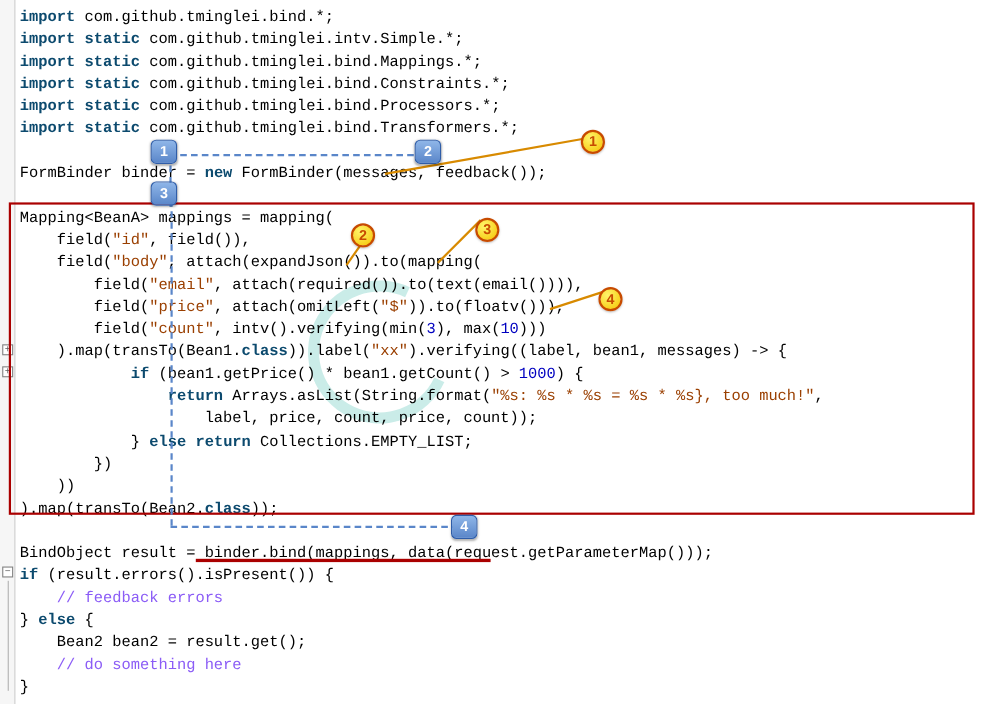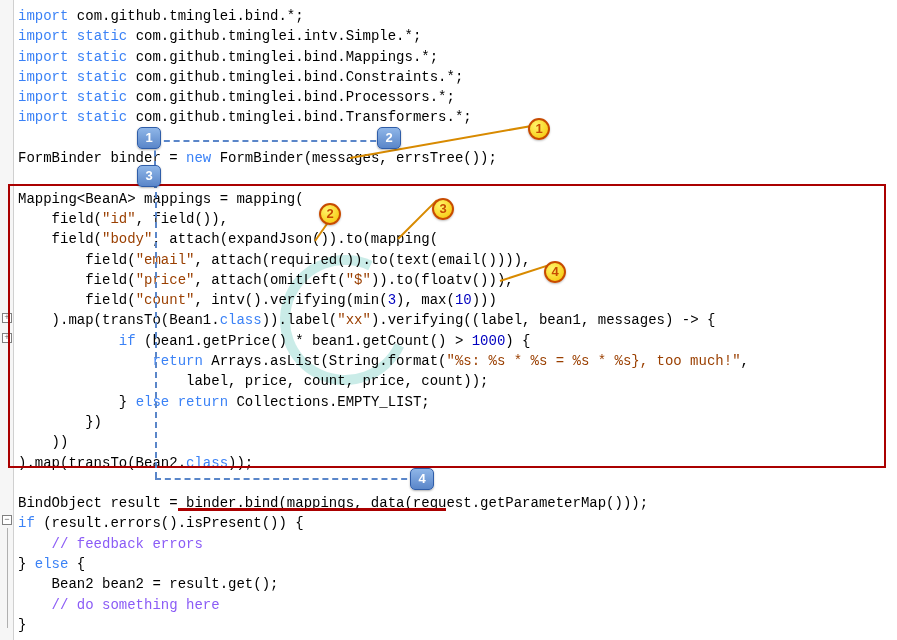--- a/index.html
+++ b/index.html
@@ -38,21 +38,21 @@
     position: absolute;
     left: 7px;
     width: 0;
     border-left: 1px solid #b0b0b0;
   }
   pre {
     font-family: inherit;
     white-space: pre;
     position: relative;
   }
-  .kw   { color: #3b82f6; font-weight: normal; }
+  .kw   { color: #0c4a6e; font-weight: bold; }
   .str  { color: #9a3f00; }
   .num  { color: #0000c0; }
   .cmt  { color: #8b5cf6; }
   .redbox {
     position: absolute;
     border: 2px solid #aa0000;
     pointer-events: none;
   }
   .redline {
     position: absolute;
@@ -143,21 +143,21 @@
   <div class="wm-circle" style="left:0;top:0"></div>
 </div>
 
 <pre><span><span class="kw">import</span><span> com.github.tminglei.bind.*;</span></span>
 <span><span class="kw">import</span> <span class="kw">static</span><span> com.github.tminglei.intv.Simple.*;</span></span>
 <span><span class="kw">import</span> <span class="kw">static</span><span> com.github.tminglei.bind.Mappings.*;</span></span>
 <span><span class="kw">import</span> <span class="kw">static</span><span> com.github.tminglei.bind.Constraints.*;</span></span>
 <span><span class="kw">import</span> <span class="kw">static</span><span> com.github.tminglei.bind.Processors.*;</span></span>
 <span><span class="kw">import</span> <span class="kw">static</span><span> com.github.tminglei.bind.Transformers.*;</span></span>
 
-<span><span>FormBinder binder = </span><span class="kw">new</span><span> FormBinder(messages, errsTree());</span></span>
+<span><span>FormBinder binder = </span><span class="kw">new</span><span> FormBinder(messages, feedback());</span></span>
 
 <span>Mapping&lt;BeanA&gt; mappings = mapping(</span>
 <span><span>    field(</span><span class="str">"id"</span><span>, field()),</span></span>
 <span><span>    field(</span><span class="str">"body"</span><span>, attach(expandJson()).to(mapping(</span></span>
 <span><span>        field(</span><span class="str">"email"</span><span>, attach(required()).to(text(email()))),</span></span>
 <span><span>        field(</span><span class="str">"price"</span><span>, attach(omitLeft(</span><span class="str">"$"</span><span>)).to(floatv())),</span></span>
 <span><span>        field(</span><span class="str">"count"</span><span>, intv().verifying(min(</span><span class="num">3</span><span>), max(</span><span class="num">10</span><span>)))</span></span>
 <span><span>    ).map(transTo(Bean1.</span><span class="kw">class</span><span>)).label(</span><span class="str">"xx"</span><span>).verifying((label, bean1, messages) -&gt; {</span></span>
 <span><span>            </span><span class="kw">if</span><span> (bean1.getPrice() * bean1.getCount() &gt; </span><span class="num">1000</span><span>) {</span></span>
 <span><span>                </span><span class="kw">return</span><span> Arrays.asList(String.format(</span><span class="str">"%s: %s * %s = %s * %s}, too much!"</span><span>,</span></span>

